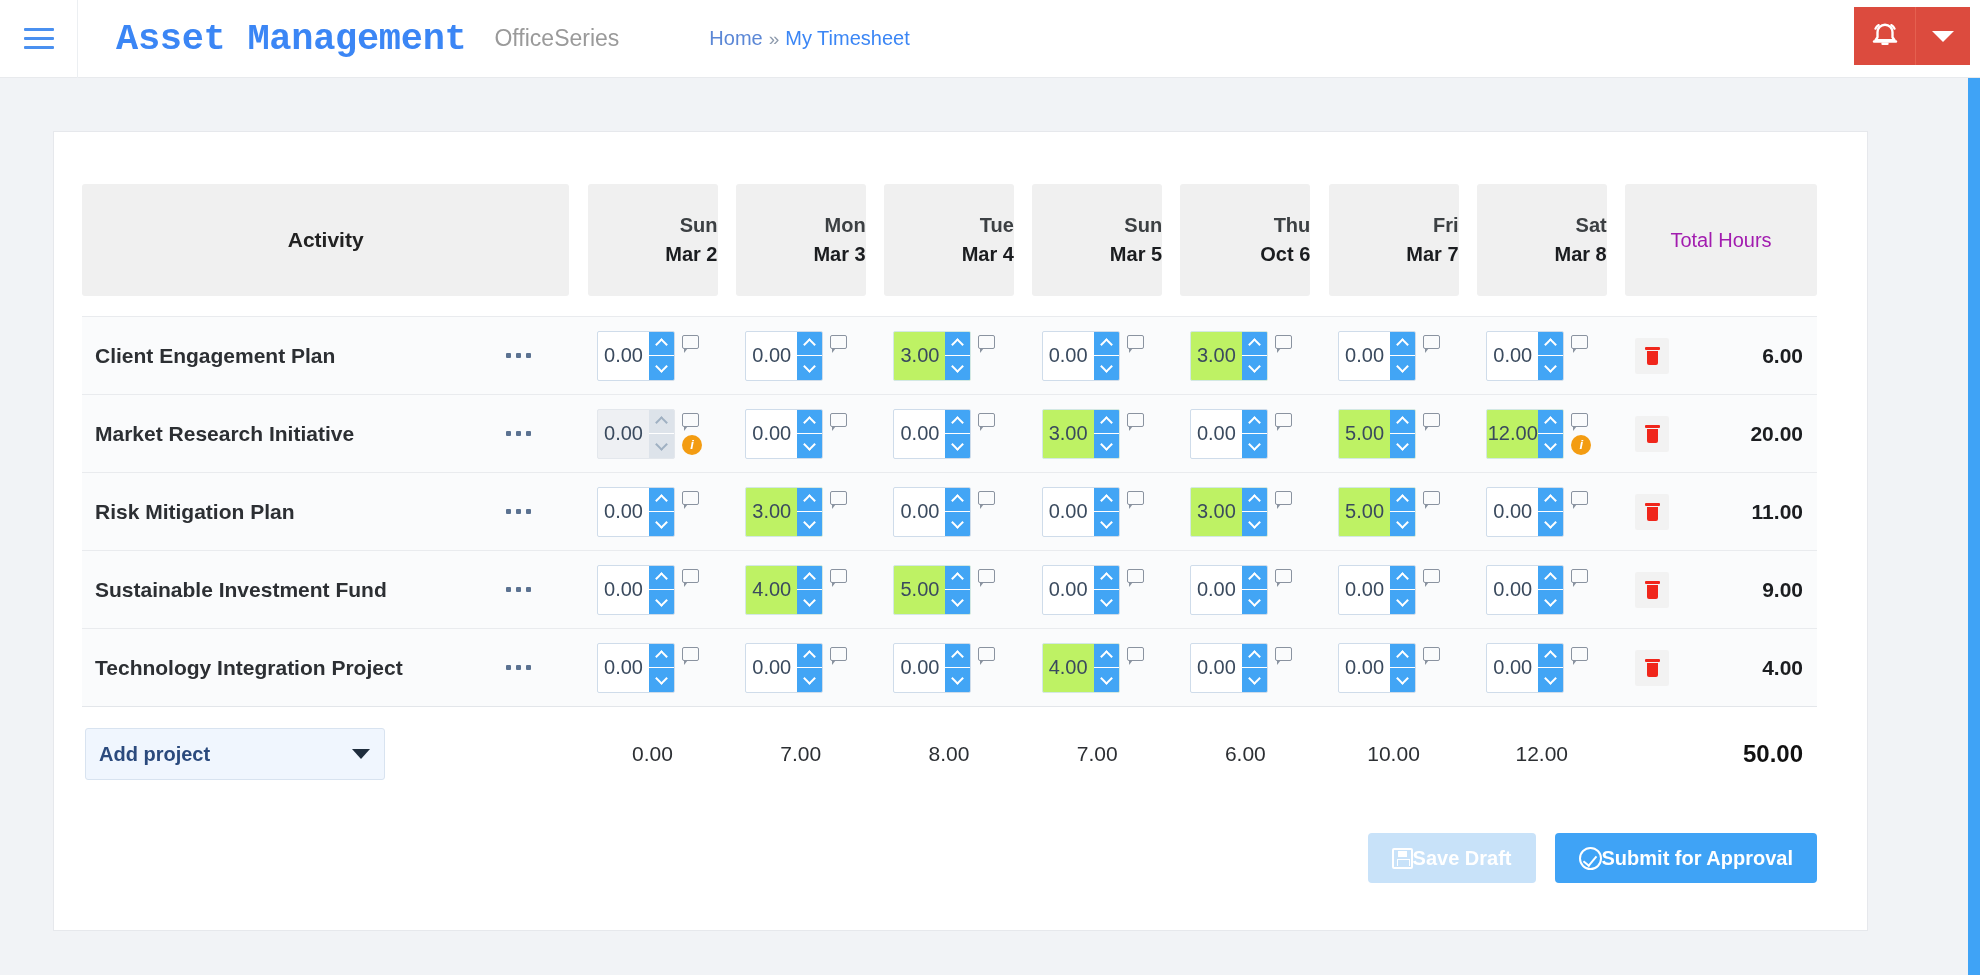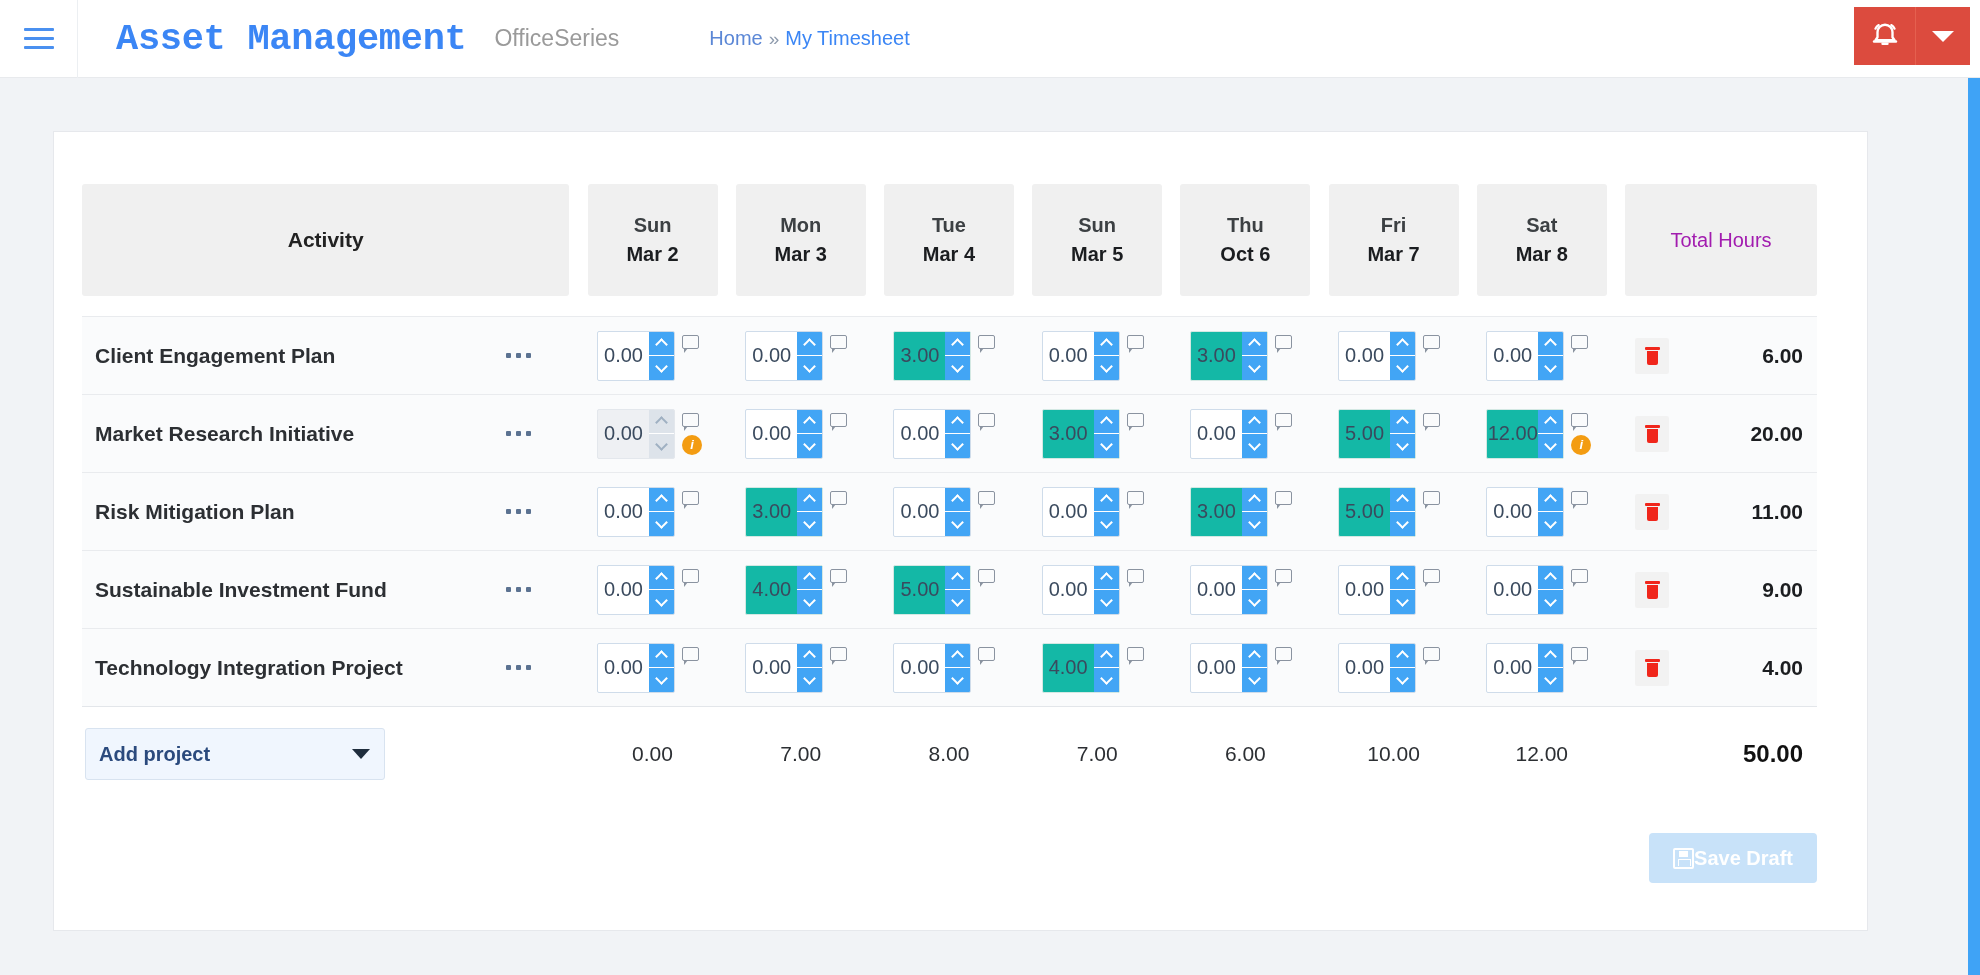--- a/index.html
+++ b/index.html
@@ -109,21 +109,21 @@
   table.ts th, table.ts td { padding: 0; }
 
   .hdr-activity, .hdr-day, .hdr-total {
     background: #f0f0f0;
     height: 112px;
     vertical-align: middle;
     text-align: center;
     border-radius: 3px;
   }
   .hdr-activity { width: 480px; }
-  .hdr-day      { width: 128px; }
+  .hdr-day      { width: 128px; text-align: right; }
   .hdr-total    { width: 135px; }
   .hdr-spacer   { width: 17px; background: #ffffff; }
   .hdr-gap      { width: 18px; background: #ffffff; }
 
   .hdr-activity .lbl { font-size: 21px; font-weight: bold; color: #222; }
   .hdr-day .dow  { font-size: 20px; color: #3c4043; line-height: 1.45; }
   .hdr-day .dnum { font-size: 20px; font-weight: bold; color: #1b1d20; line-height: 1.45; }
   .hdr-total .lbl { font-size: 20px; font-weight: normal; color: #a21caf; }
 
   tr.spacer-row td { height: 20px; }
@@ -150,21 +150,21 @@
   
   .cellbox { display: flex; align-items: center; justify-content: center; position: relative; }
   .spin {
     display: flex; align-items: stretch;
     width: 78px; height: 50px;
     border: 1px solid #cfdcea;
     background: #ffffff;
     border-radius: 2px;
     overflow: hidden;
   }
-  .spin.hl { background: #14b8a6; border-color: #d3e8e3; }
+  .spin.hl { background: #bef264; border-color: #d3e8e3; }
   .spin.dis { background: #eef0f3; border-color: #e3e7ec; }
   .spin .val {
     flex: 1;
     display: flex; align-items: center; justify-content: center;
     font-size: 20px; color: #3a4a5e;
     cursor: text;
   }
   .spin .arrows { width: 25px; display: flex; flex-direction: column; }
   .spin .arrows .up, .spin .arrows .dn {
     flex: 1; background: #42a5f5;
@@ -1172,16 +1172,20 @@
             <td class="c-tot">50.00</td>
           </tr>
         </tbody>
     </table>
 
     <div class="actions">
       <button class="btn btn-draft">
         <span class="ico-save"></span>
         <span>Save Draft</span>
       </button>
+      <button class="btn btn-submit">
+        <span class="ico-check"></span>
+        <span>Submit for Approval</span>
+      </button>
     </div>
 
   </div>
 </div>
 
 </body></html>

